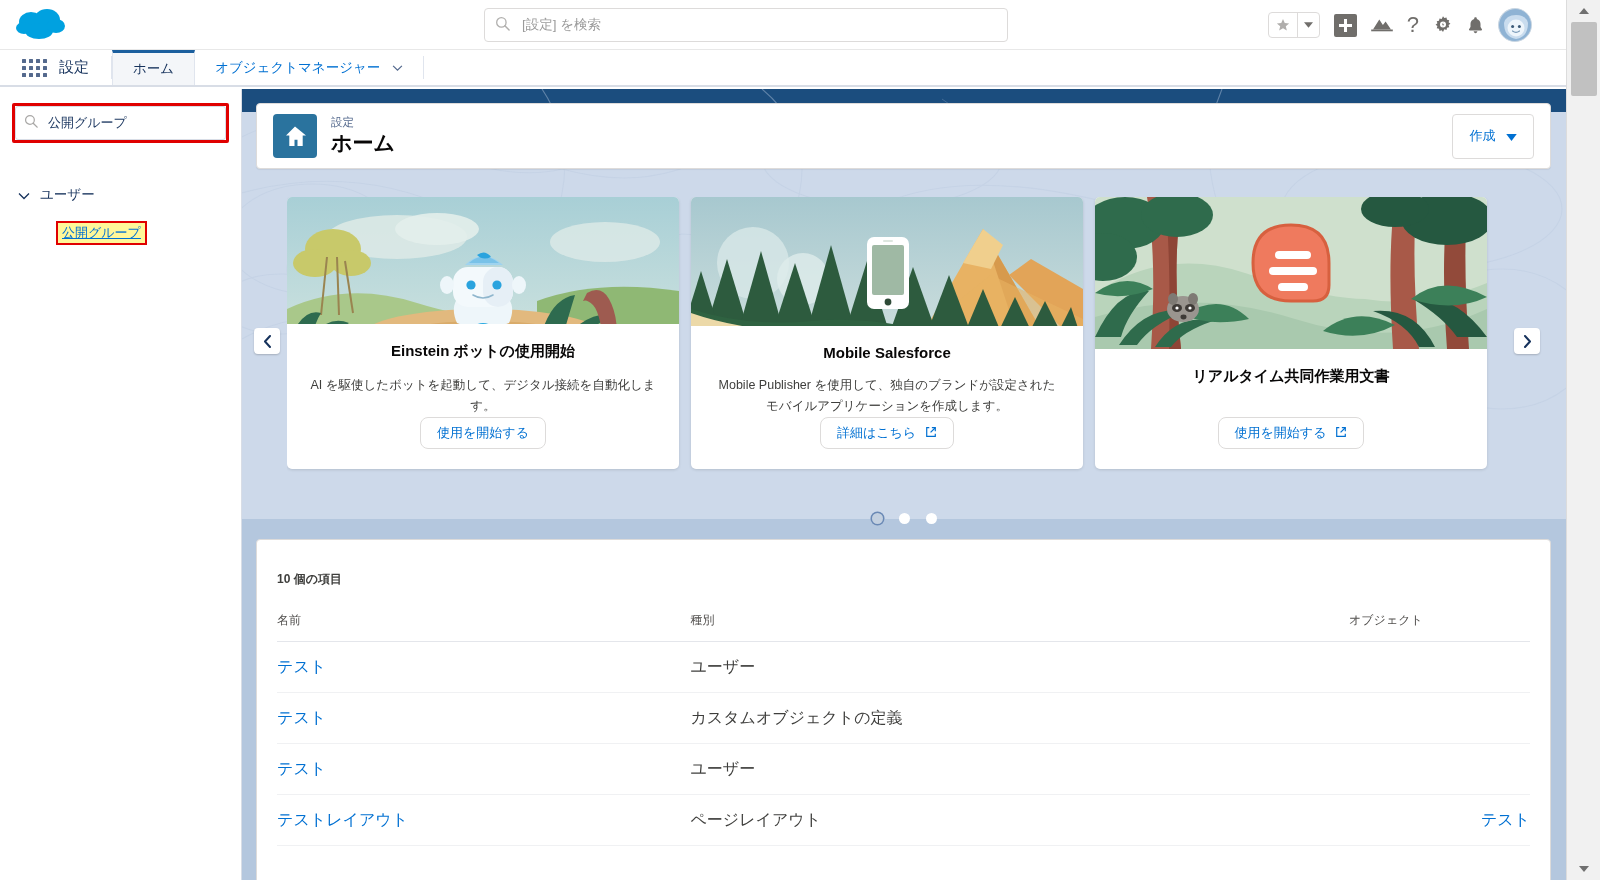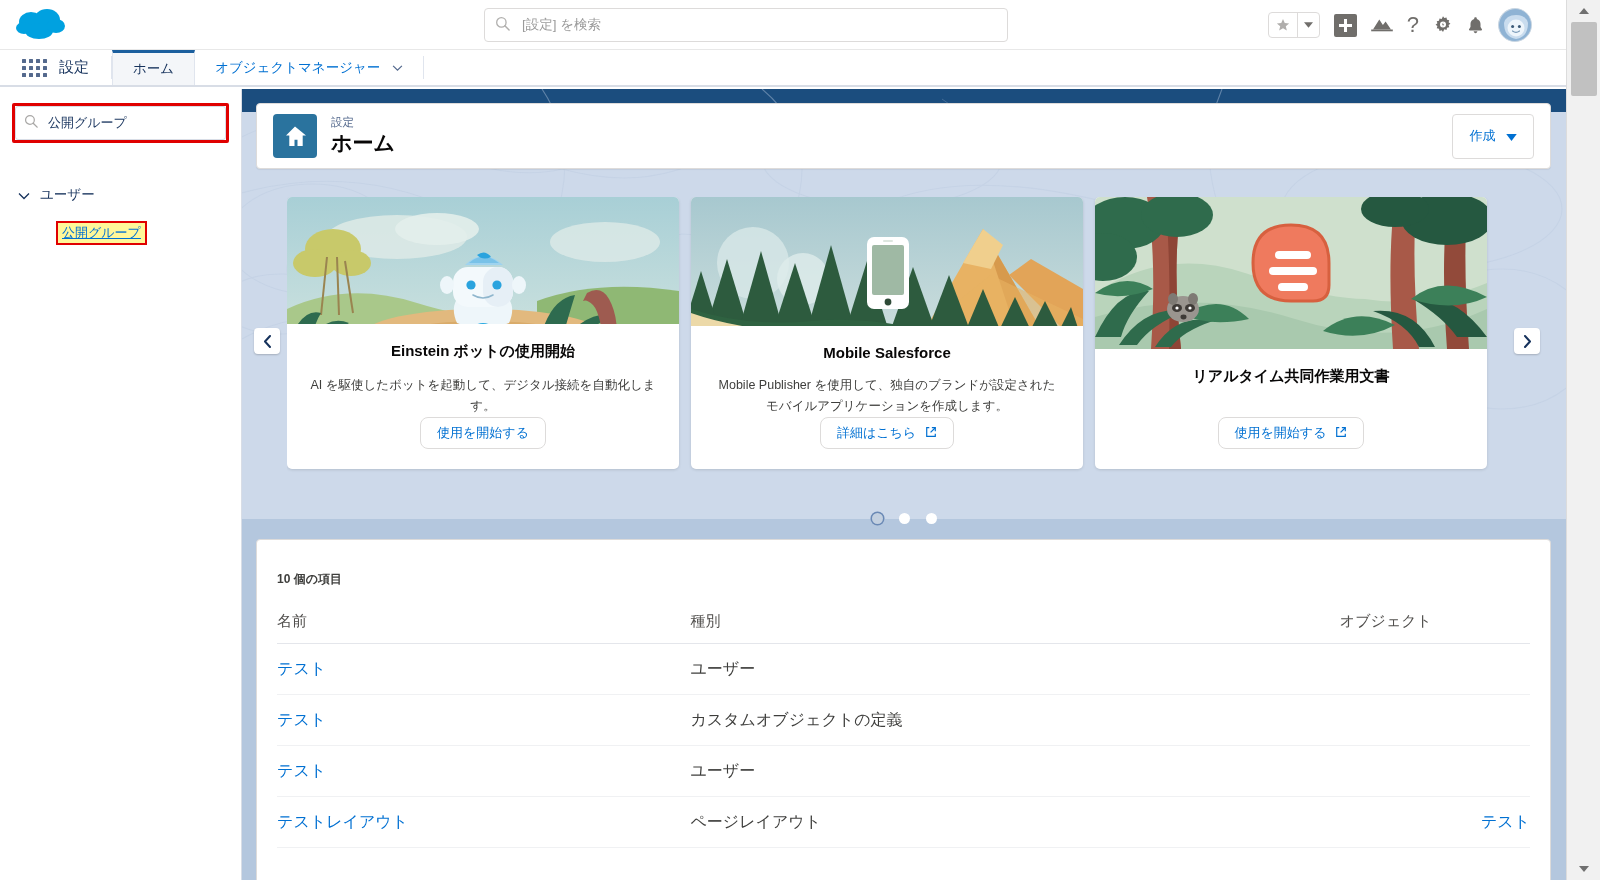--- a/index.html
+++ b/index.html
@@ -199,21 +199,21 @@
   
   .recent-card {
     position: absolute; top: 450px; left: 14px; width: 1295px; height: 420px;
     background: #fff; border: 1px solid #dddbda; border-radius: 4px;
     padding: 20px 20px 0 20px; overflow: hidden;
   }
   .recent-title { font-size: 14.5px; font-weight: bold; color: #080707; }
   .recent-count { font-size: 12px; color: #3e3e3c; margin-top: 11px; font-weight: bold; }
   table.recent { width: 100%; border-collapse: collapse; margin-top: 24px; table-layout: fixed; }
   table.recent th {
-    text-align: left; font-size: 15px; font-weight: normal; color: #514f4d;
+    text-align: left; font-size: 12px; font-weight: normal; color: #514f4d;
     padding: 0 0 12px 0; border-bottom: 1px solid #e4e6eb;
   }
   table.recent th.obj-col { text-align: center; }
   table.recent td {
     font-size: 16px; color: #3e3e3c; padding: 15px 0 14px 0;
     border-bottom: 1px solid #f0f1f3;
   }
   table.recent td.name a { color: #0070d2; text-decoration: none; cursor: pointer; }
   table.recent td.obj { text-align: right; }
   table.recent td.obj a { color: #0070d2; text-decoration:none; }

